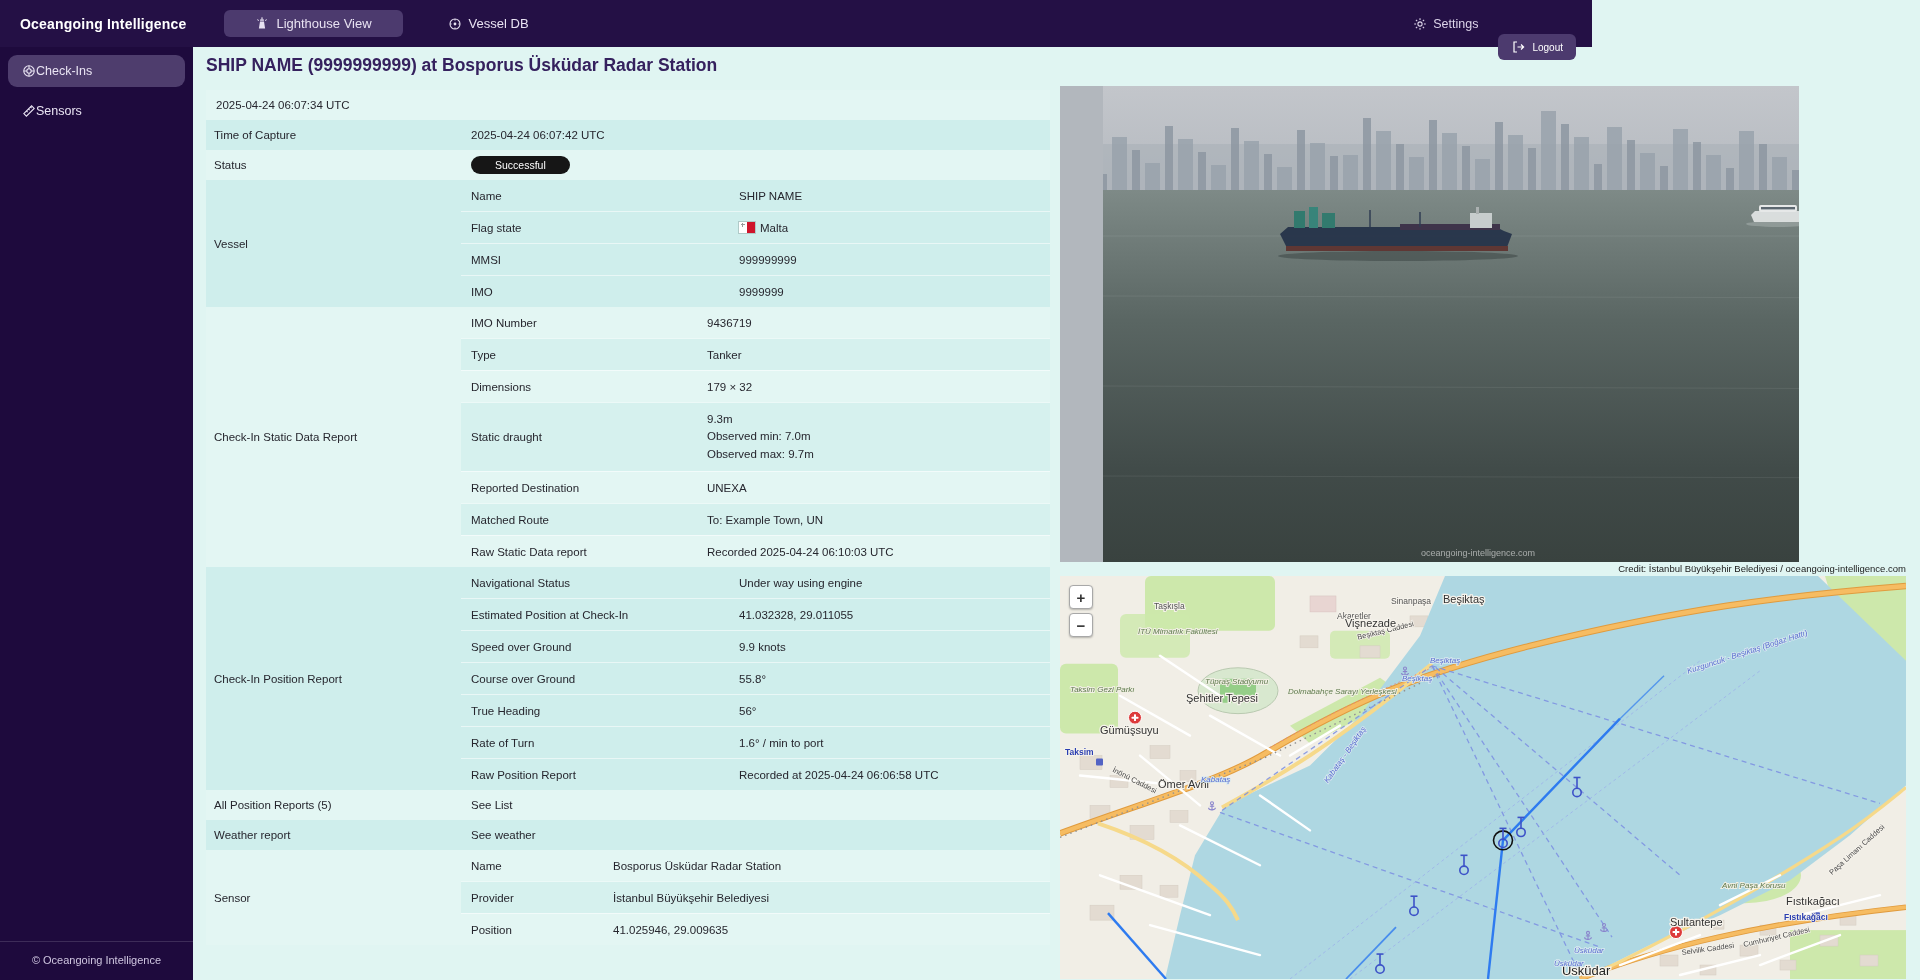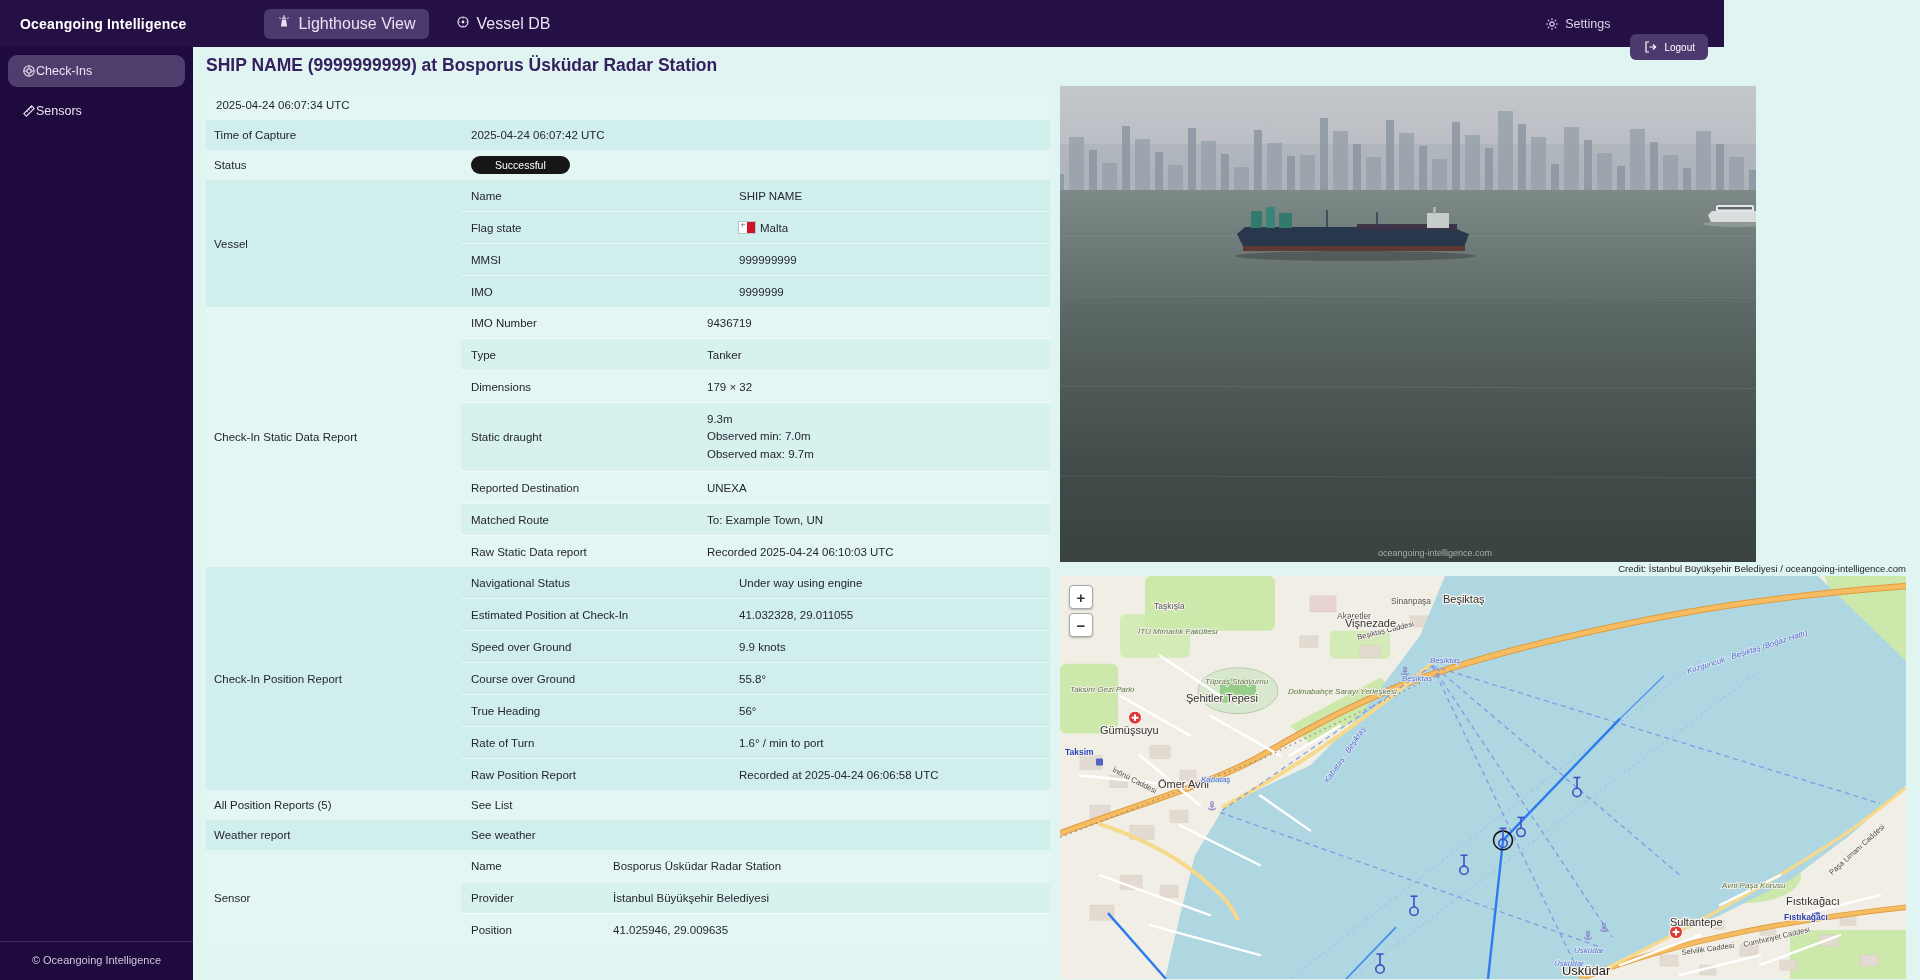--- a/index.html
+++ b/index.html
@@ -1,23 +1,23 @@
 <!DOCTYPE html>
 <html><head>
 <meta charset="utf-8">
 <style>
   html,body{margin:0;padding:0;width:1920px;height:980px;overflow:hidden;
     font-family:"Liberation Sans","DejaVu Sans",sans-serif;background:#e0f5f2;}
   
-  .hdr{position:absolute;left:0;top:0;width:1724px;height:47px;background:#241045;
-    display:flex;align-items:center;color:#fff;z-index:30;gap:40px;}
+  .hdr{position:absolute;left:0;top:0;width:1592px;height:47px;background:#241045;
+    display:flex;align-items:center;color:#fff;z-index:30;}
   .brand{font-size:14px;font-weight:bold;margin-left:20px;letter-spacing:.2px;}
   .hnav{display:flex;align-items:center;margin-left:38px;gap:14px;}
-  .pill{display:flex;align-items:flex-start;gap:7px;font-size:16px;color:#e8e2f2;
-    padding:6px 13px;border-radius:6px;cursor:pointer;}
+  .pill{display:flex;align-items:center;gap:7px;font-size:13px;color:#e8e2f2;
+    padding:6px 31px;border-radius:6px;cursor:pointer;}
   .pill.active{background:#4c3a6e;}
   .hright{margin-left:auto;display:flex;align-items:center;gap:20px;margin-right:16px;}
   .settings{display:flex;align-items:center;gap:6px;font-size:12.5px;color:#ddd5ea;cursor:pointer;}
   .logoutbtn{display:flex;align-items:center;gap:7px;font-size:10px;color:#fff;
     background:#4c3a6e;padding:6px 13px;border-radius:6px;cursor:pointer;margin-top:47px;}
   .icon{display:inline-flex;width:14px;height:14px;}
   .icon svg{width:14px;height:14px;}
   
   .sbar{position:absolute;left:0;top:47px;width:193px;bottom:0;background:#1e0a3d;z-index:20;
     display:flex;flex-direction:column;}
@@ -51,21 +51,21 @@
     padding:3px 24px;border-radius:20px;}
   .flag{display:inline-block;width:16px;height:11px;position:relative;
     background:linear-gradient(to right,#fff 50%,#cf142b 50%);
     box-shadow:0 0 0 1px rgba(0,0,0,.15);}
   .flag:before{content:"";position:absolute;left:2px;top:1px;width:4px;height:4px;
     background:
       linear-gradient(#9a9a9a,#9a9a9a) 50% 0/1.4px 100% no-repeat,
       linear-gradient(#9a9a9a,#9a9a9a) 0 50%/100% 1.4px no-repeat;}
   
   .media{position:absolute;left:867px;top:39px;width:846px;}
-  .photo{width:696px;height:476px;position:relative;overflow:hidden;background:#b2b7bd;}
+  .photo{width:696px;height:476px;position:relative;overflow:hidden;background:#b2b7bd;padding-left:43px;}
   .credit{width:846px;height:14px;font-size:9.5px;color:#1b1b1b;text-align:right;
     line-height:14px;}
   .mapbox{width:846px;height:403px;position:relative;overflow:hidden;background:#aed7e2;cursor:grab;}
   .zbtns{position:absolute;left:9px;top:9px;z-index:5;display:flex;flex-direction:column;gap:4px;}
   .zbtn{width:22px;height:22px;background:#fff;border:1px solid #a8a8a8;border-radius:4px;
     font-size:15px;font-weight:bold;color:#333;display:flex;align-items:center;
     justify-content:center;cursor:pointer;box-shadow:0 1px 2px rgba(0,0,0,.25);}
   
   text{font-family:"Liberation Sans","DejaVu Sans",sans-serif;}
   .lt-town{font-size:11px;font-weight:500;fill:#333;paint-order:stroke;stroke:#f6f3ec;stroke-width:2.4px;}

